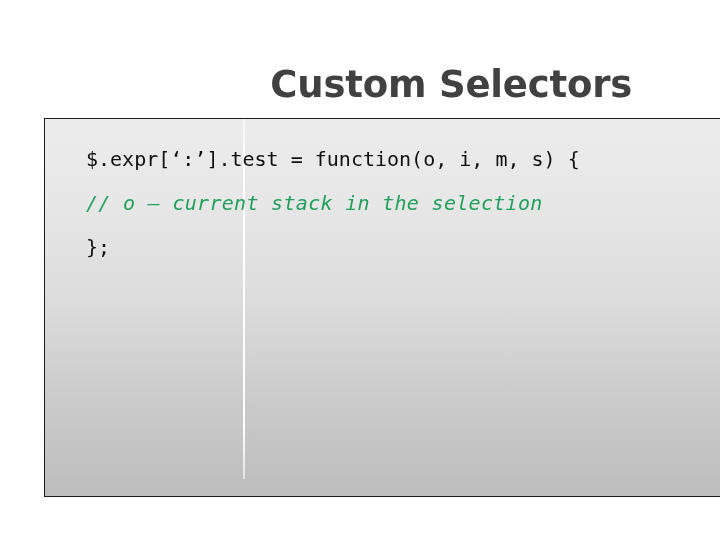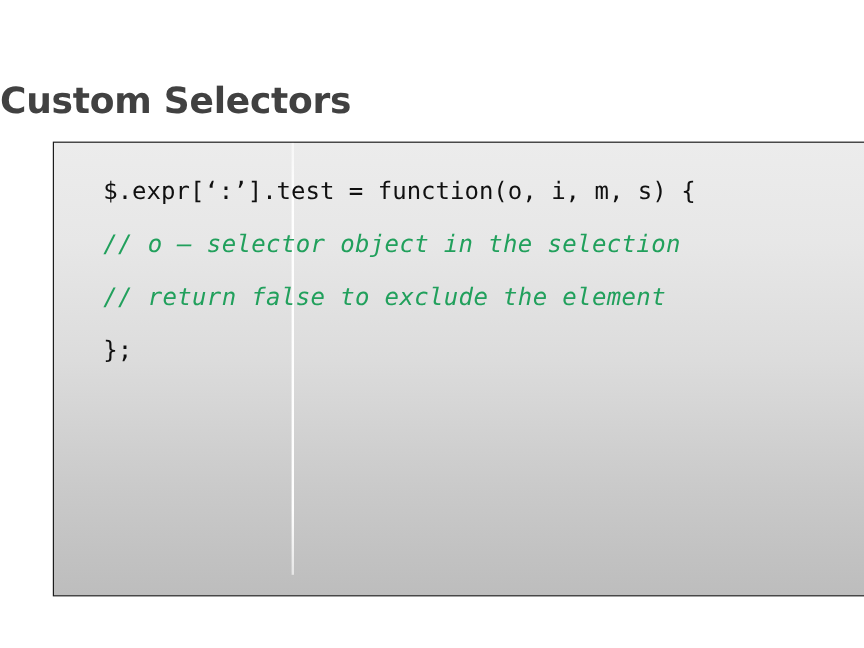--- a/index.html
+++ b/index.html
@@ -20,23 +20,23 @@
     inset: 0;
     background: #ffffff;
   }
 
   
   .slide-title {
     position: absolute;
     left: 0;
     top: 68px;
     width: 632px;
-    text-align: left;
+    text-align: right;
     font-family: "DejaVu Sans", sans-serif;
-    font-size: 30px;
+    font-size: 37px;
     font-weight: bold;
     letter-spacing: -0.2px;
     color: #414141;
     line-height: 34px;
     white-space: nowrap;
   }
 
   
   .code-panel {
     position: absolute;
@@ -94,20 +94,19 @@
 <div class="slide">
 
   <div class="slide-title">Custom Selectors</div>
 
   <div class="code-panel">
 
     <div class="guide-line"></div>
 
     <div class="code-lines">
       <div class="code-line tok-code">$.expr[‘:’].test = function(o, i, m, s) {</div>
-      <div class="code-line tok-comment">// o – selector object in the selection</div>
-      <div class="code-line tok-comment">// return false to exclude the element</div>
+      <div class="code-line tok-comment">// o – current stack in the selection</div>
       <div class="code-line tok-code">};</div>
     </div>
 
   </div>
 
 </div>
 
 </body></html>

